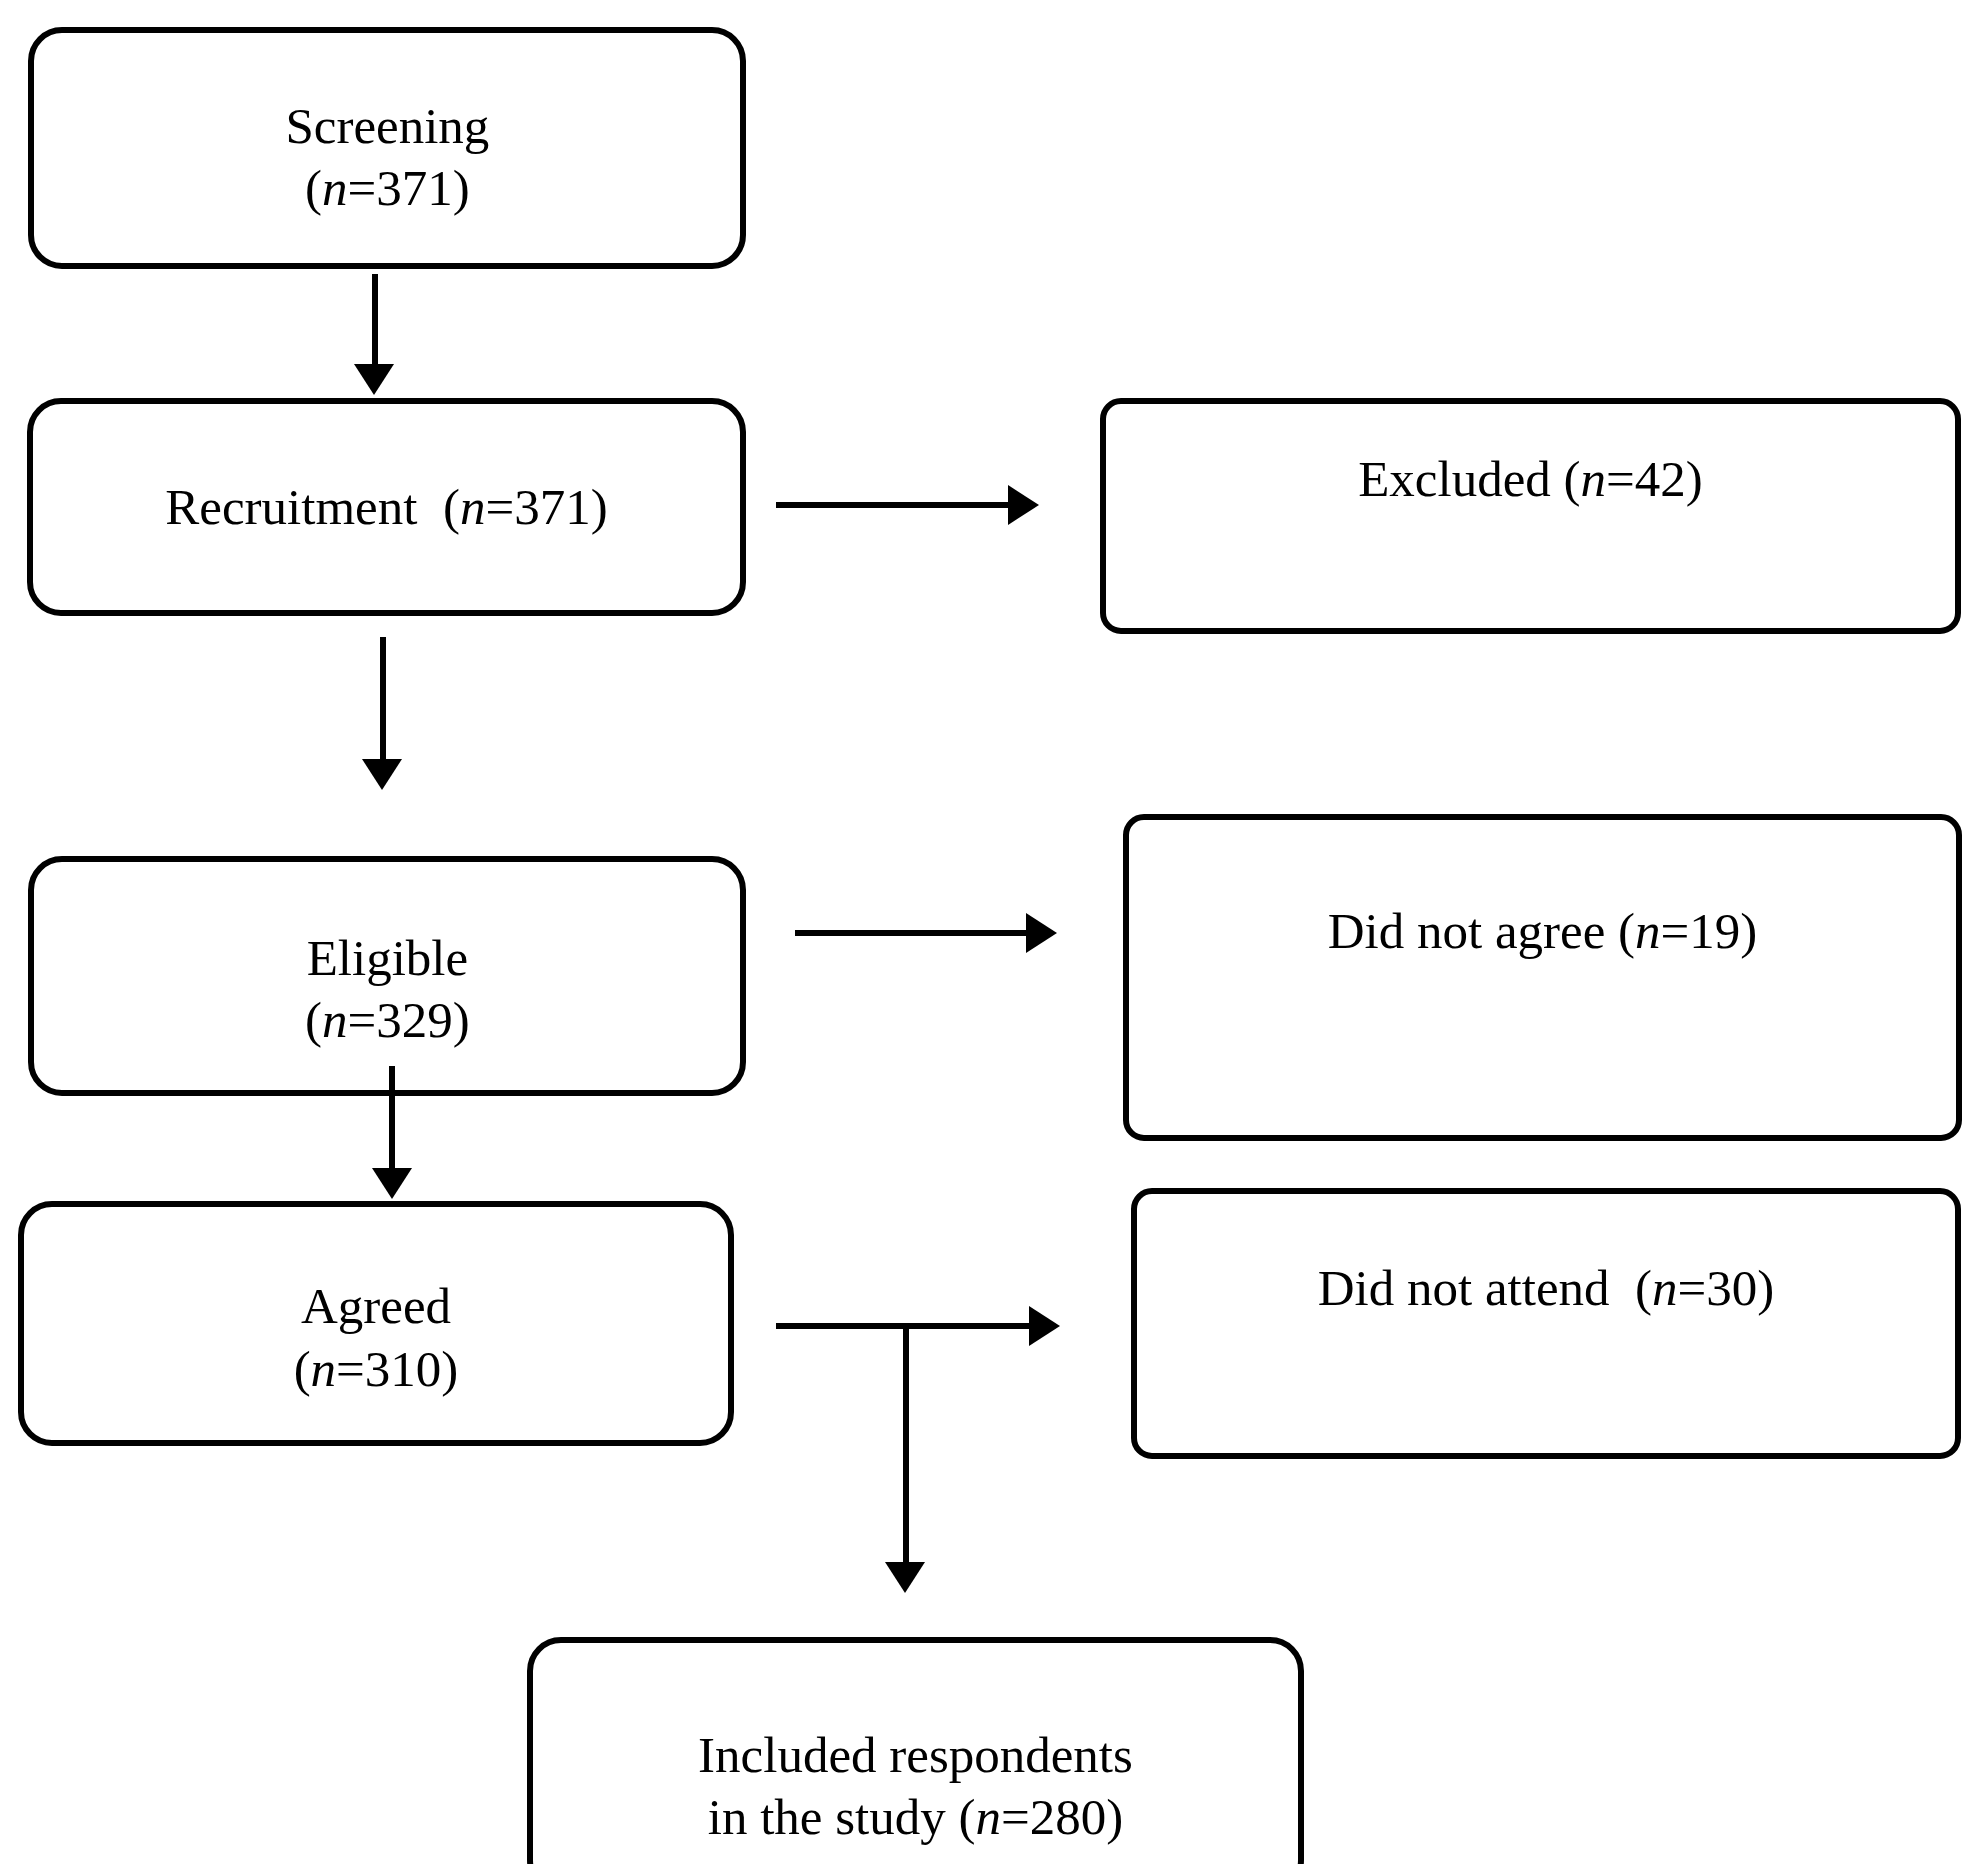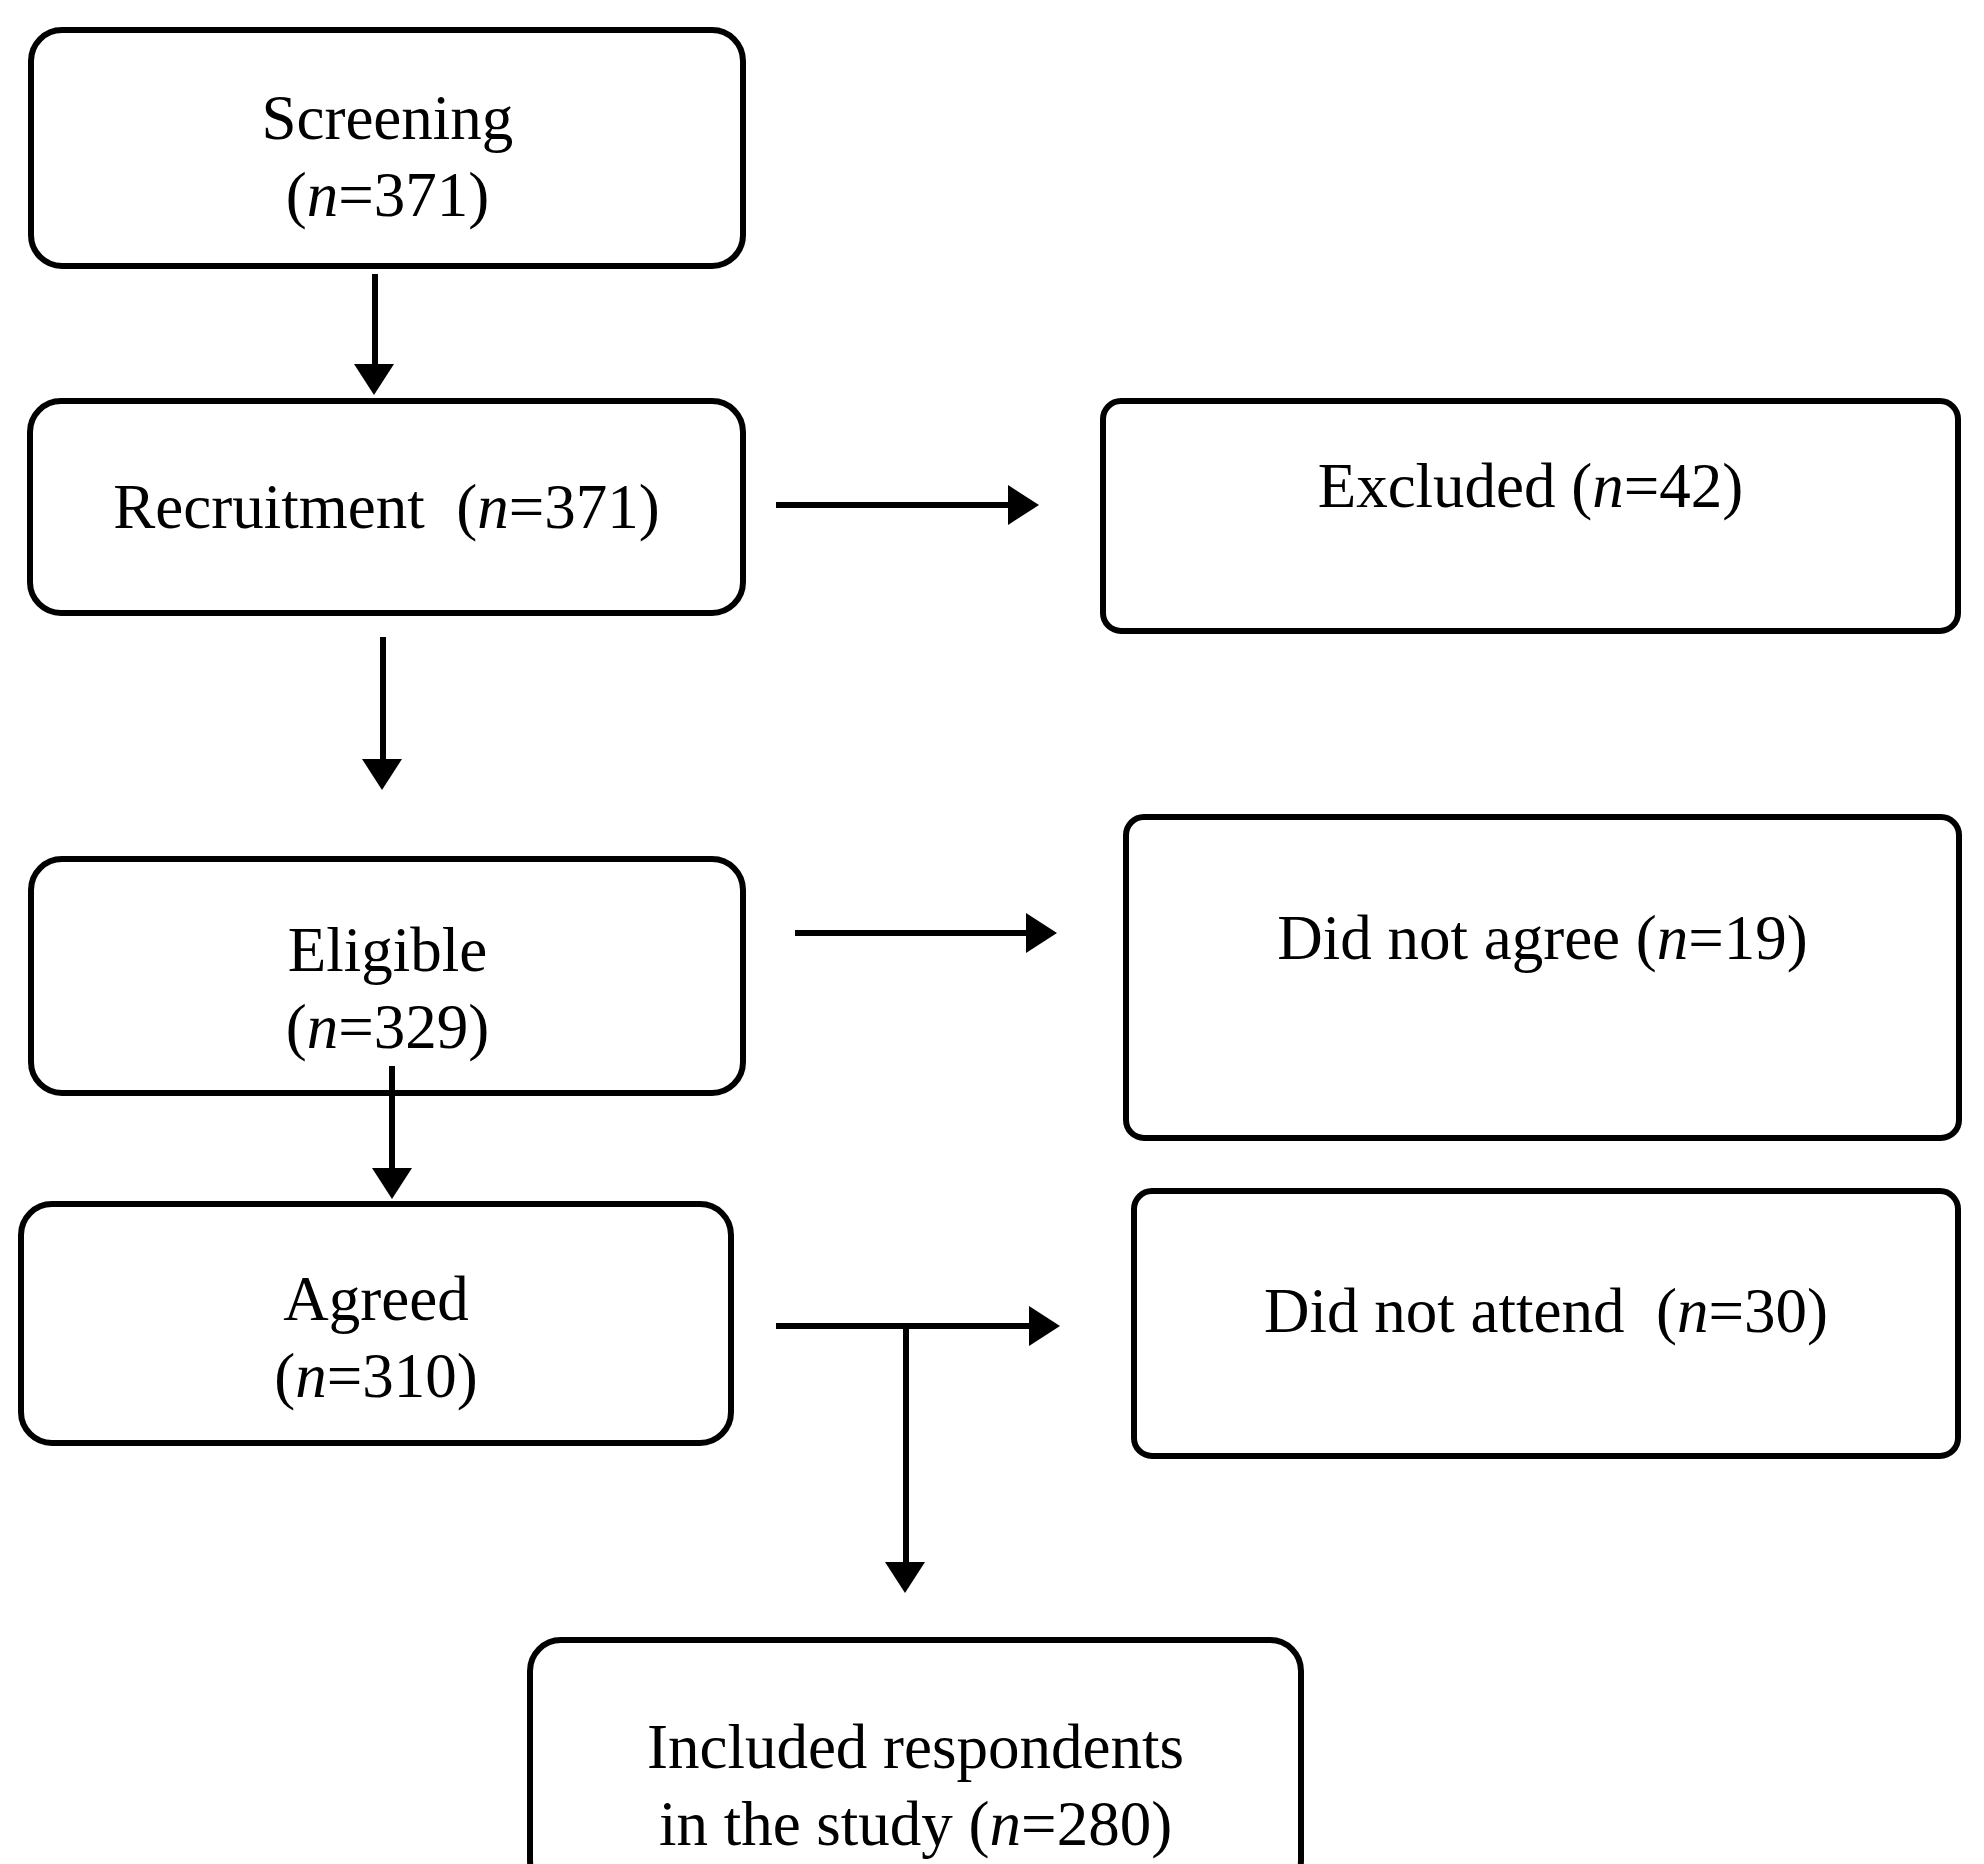--- a/index.html
+++ b/index.html
@@ -19,21 +19,21 @@
     position: absolute;
     box-sizing: border-box;
     background: #ffffff;
     border: 6.4px solid #000000;
     border-radius: 34px;
     display: flex;
     flex-direction: column;
     align-items: center;
     text-align: center;
     color: #000000;
-    font-size: 63px;
+    font-size: 51px;
     line-height: 1.22;
     font-weight: 400;
   }
   .node .line {
     white-space: pre;
   }
   .node em {
     font-style: italic;
   }
   
@@ -49,21 +49,21 @@
   #node-agreed          { left: 18px;   top: 1201px; width: 716px; height: 245px; }
   #node-did-not-attend  { left: 1131px; top: 1188px; width: 830px; height: 271px; }
   #node-included        { left: 527px;  top: 1598px; width: 777px; height: 257px; margin-top: 39px; }
 
   
   #node-screening  .txt { padding-top: 18.5px; }
   #node-excluded   .txt { padding-top: 44px; }
   #node-eligible   .txt { padding-top: 25.6px; }
   #node-did-not-agree  .txt { padding-top: 80px; }
   #node-agreed     .txt { padding-top: 28.4px; }
-  #node-did-not-attend .txt { padding-top: 79px; }
+  #node-did-not-attend .txt { padding-top: 63px; }
   #node-included   .txt { padding-top: 41px; }
   .txt { width: 100%; }
 
   
   .vline {
     position: absolute;
     width: 6.4px;
     background: #000000;
   }
   .hline {

